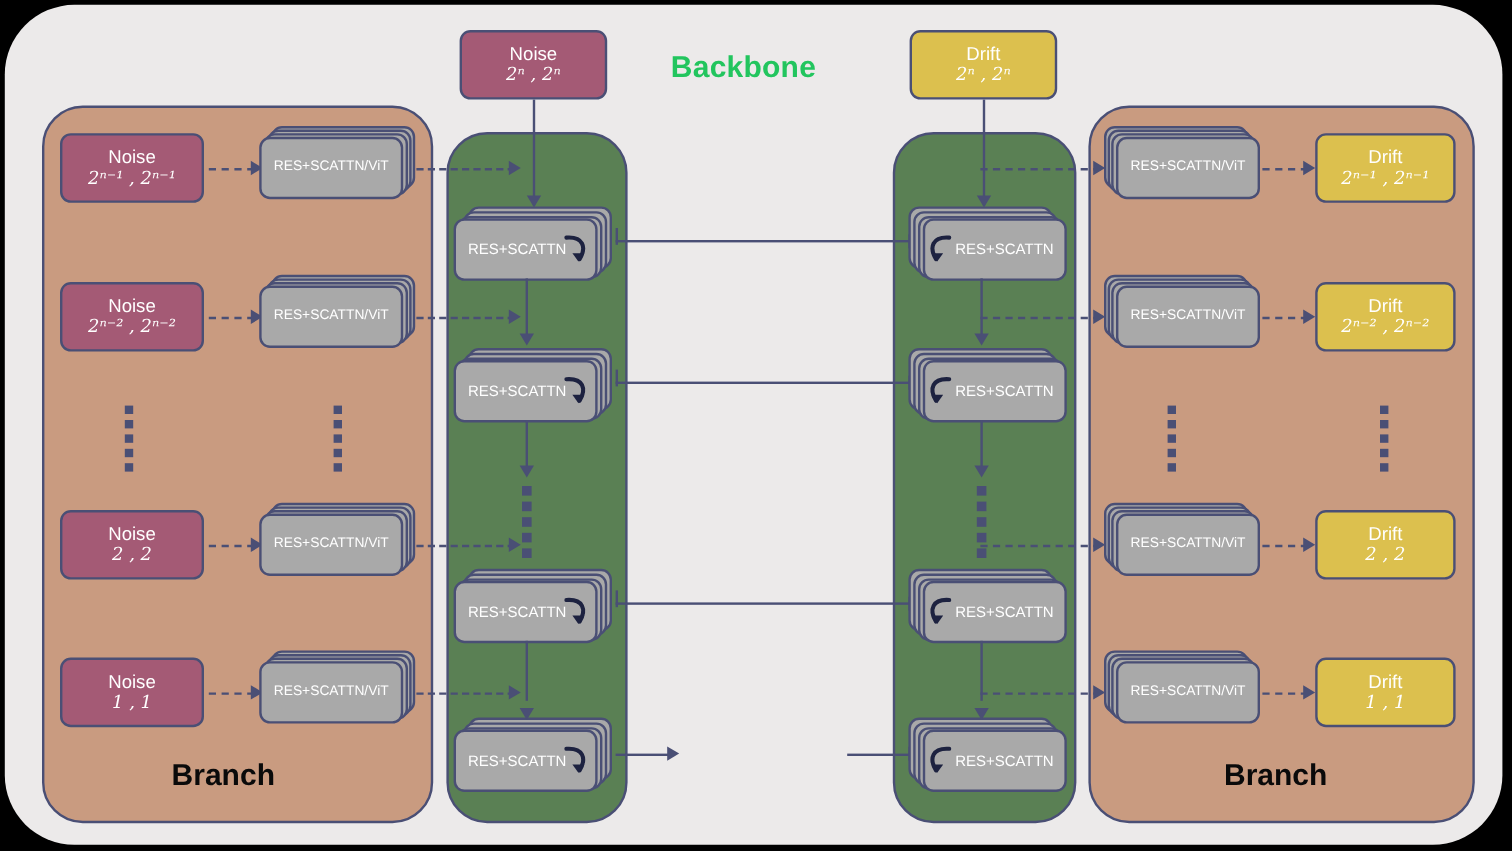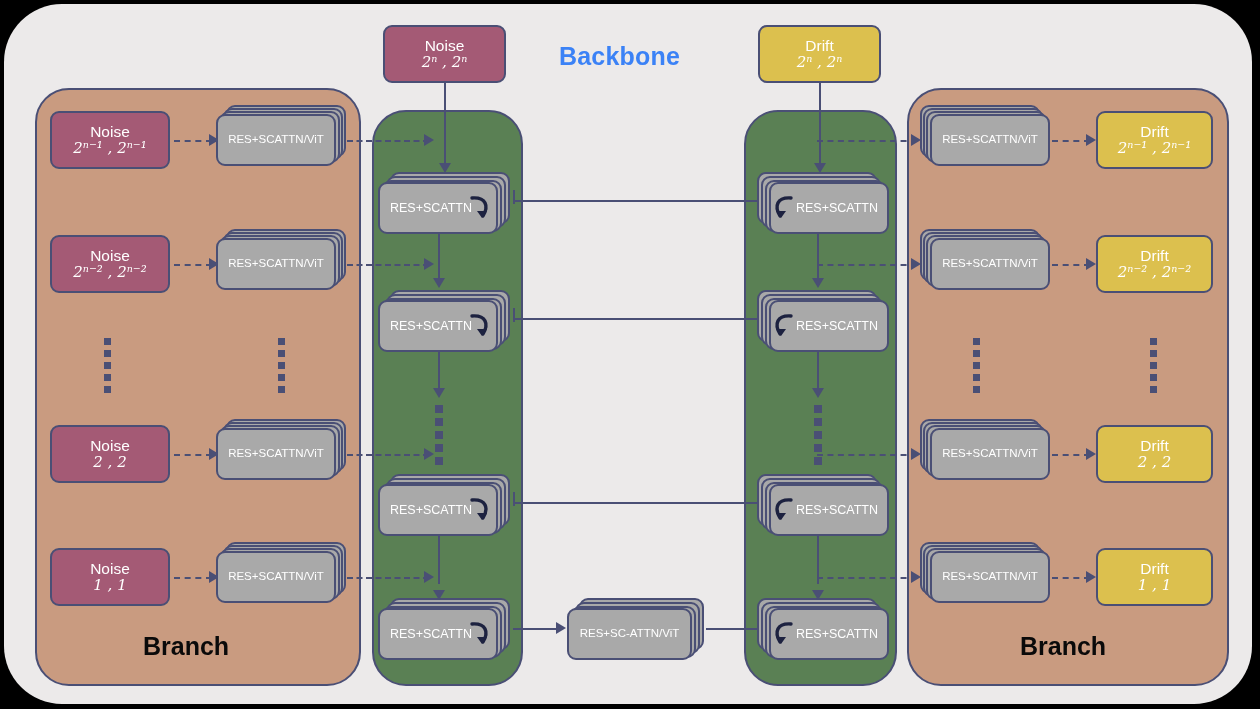--- a/index.html
+++ b/index.html
@@ -12,21 +12,21 @@
   .outer{
     position:absolute;left:4px;top:4px;width:1248px;height:700px;
     background:#eceaea;border-radius:58px;
   }
   
   .panel{position:absolute;border-radius:34px;}
   .panel.branch{background:#c99b80;border:2.5px solid #4a4f75;}
   .panel.backbone{background:#5a8054;border:2.5px solid #4a4f75;}
 
   .backbone-title{
-    position:absolute;font-weight:bold;color:#3b82f6;
+    position:absolute;font-weight:bold;color:#22c55e;
     font-size:25px;letter-spacing:.2px;white-space:nowrap;
   }
   .branch-title{
     position:absolute;font-weight:bold;color:#0a0a0a;
     font-size:25px;white-space:nowrap;
   }
 
   
   .node{
     position:absolute;border-radius:9px;border:2.2px solid #4a4f75;
@@ -243,26 +243,20 @@
   <div class="ln vline" style="left:513px;top:308px;height:14px;"></div>
   <div class="ln hline" style="left:513px;top:318px;width:248px;"></div>
   <div class="arrow-r" style="left:757px;top:313px;"></div>
 
   <div class="ln vline" style="left:513px;top:492px;height:14px;"></div>
   <div class="ln hline" style="left:513px;top:502px;width:248px;"></div>
   <div class="arrow-r" style="left:757px;top:497px;"></div>
 
   <div class="ln hline" style="left:513px;top:628px;width:48px;"></div>
   <div class="arrow-r" style="left:556px;top:622px;"></div>
-  <div class="stack" style="left:567px;top:598px;width:142px;height:62px;">
-    <div class="sheet" style="left:12px;top:0;width:125px;height:52px;"></div>
-    <div class="sheet" style="left:8px;top:4px;width:125px;height:52px;"></div>
-    <div class="sheet" style="left:4px;top:8px;width:125px;height:52px;"></div>
-    <div class="face" style="left:0;top:10px;width:125px;height:52px;">RES+SC-ATTN/ViT</div>
-  </div>
   <div class="ln hline" style="left:706px;top:628px;width:56px;"></div>
   <div class="arrow-r" style="left:757px;top:622px;"></div>
 
   <div class="stack" style="left:757px;top:172px;width:135px;height:62px;">
     <div class="sheet" style="left:0;top:0;width:120px;height:52px;"></div>
     <div class="sheet" style="left:4px;top:4px;width:120px;height:52px;"></div>
     <div class="sheet" style="left:8px;top:8px;width:120px;height:52px;"></div>
     <div class="face big" style="left:12px;top:10px;width:120px;height:52px;padding-left:16px;box-sizing:border-box;">RES+SCATTN</div>
     <svg class="recur" style="left:14px;top:22px;" viewBox="0 0 26 30">
       <path d="M20 4 C6 3, 3 12, 9 22" fill="none" stroke="#1d2240" stroke-width="3.4" stroke-linecap="round"></path>

